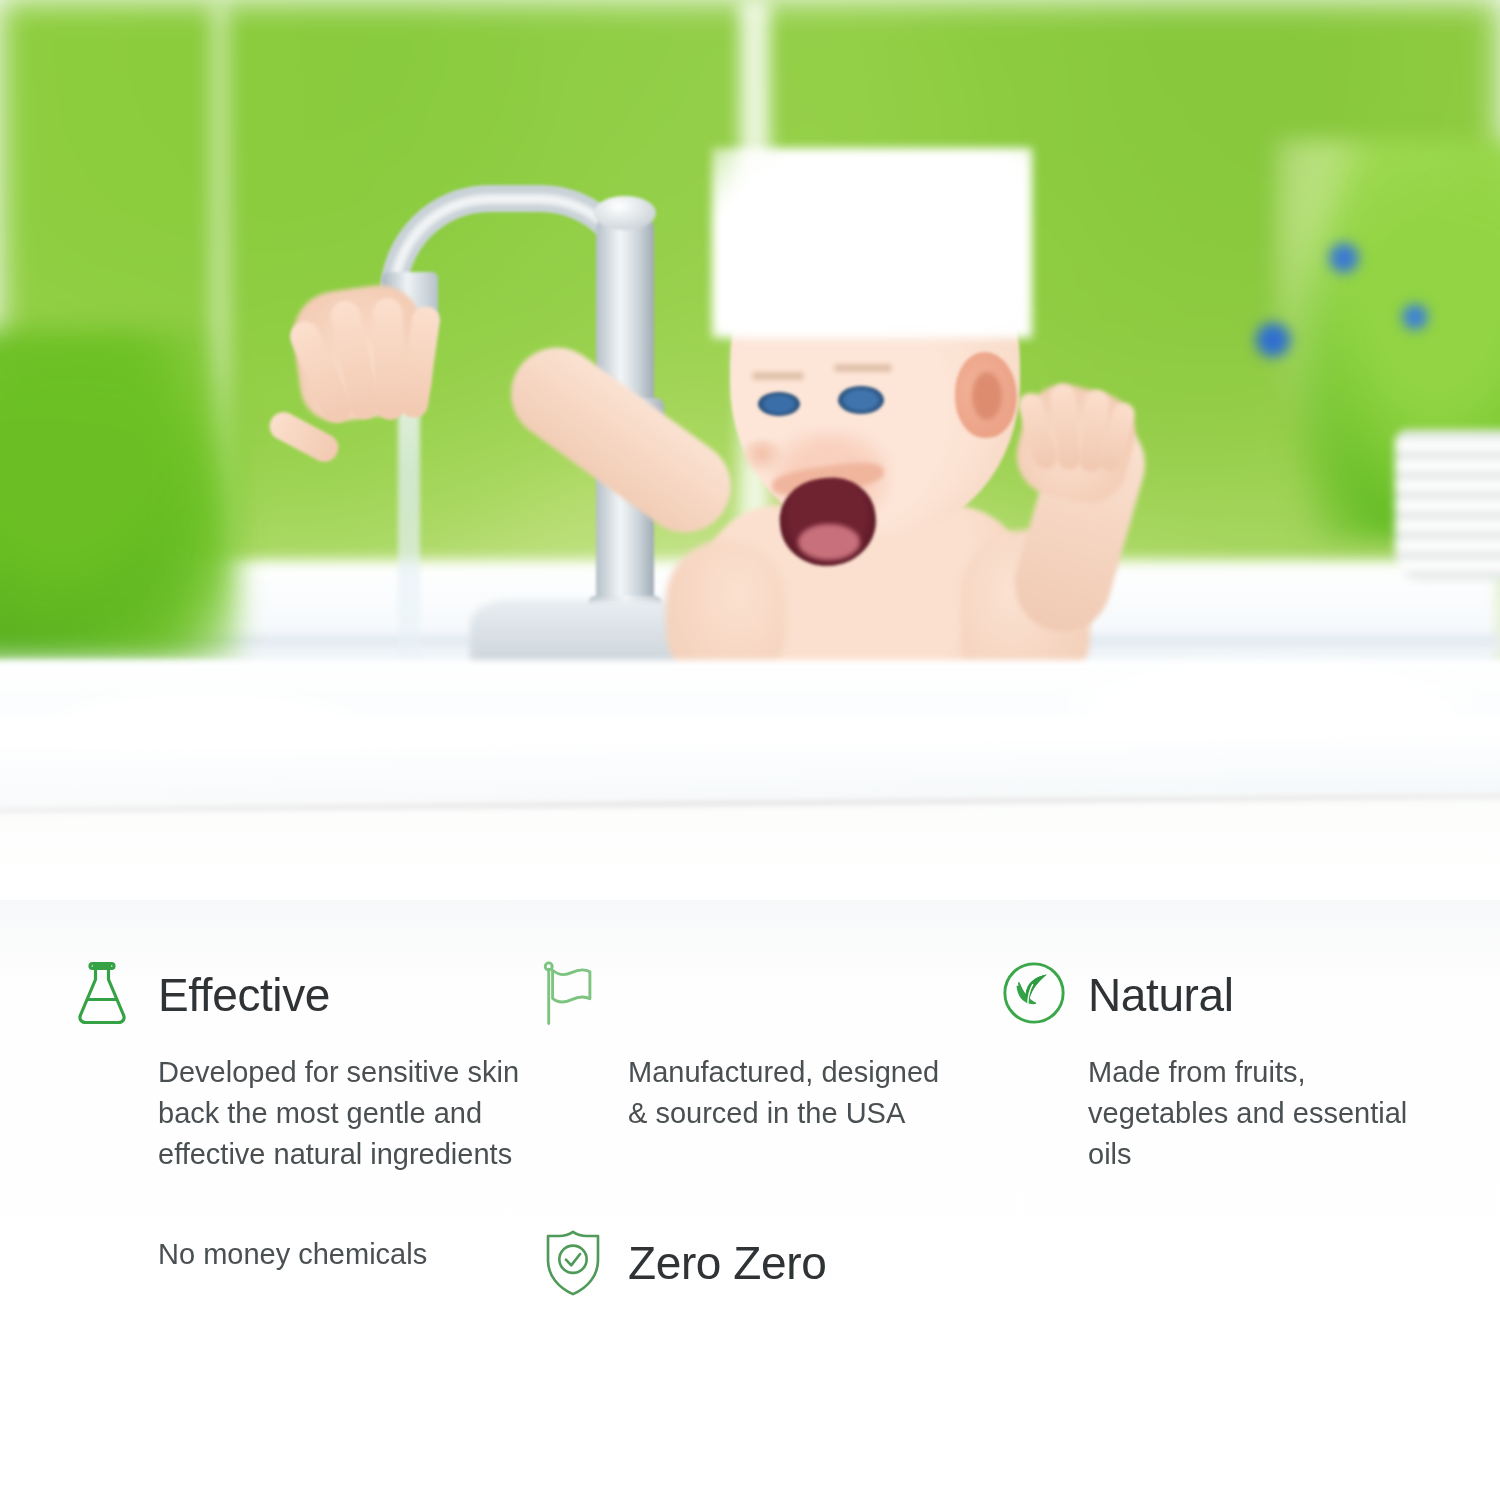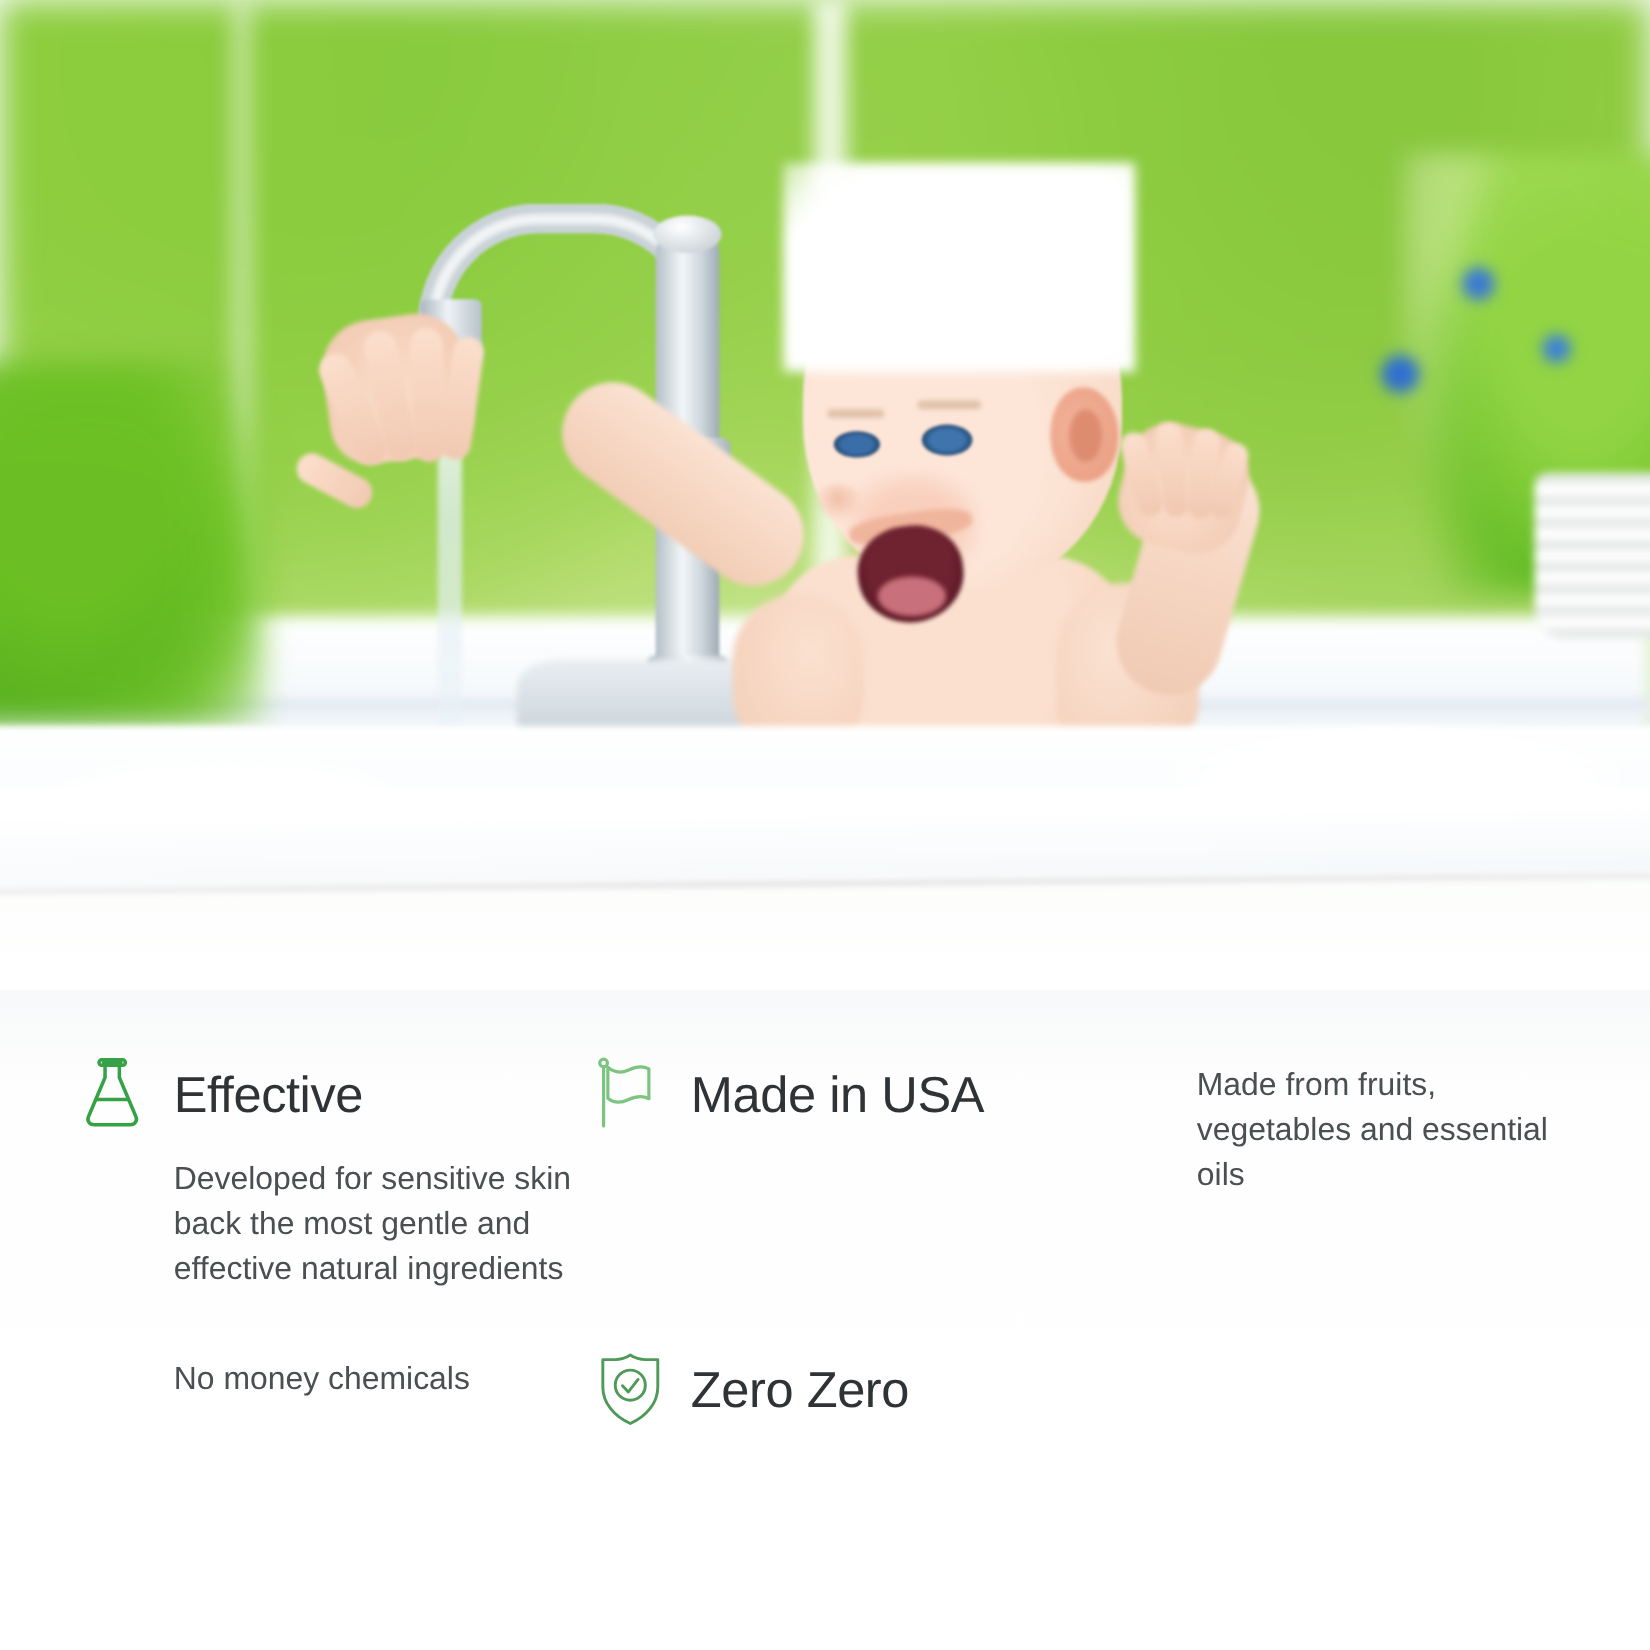--- a/index.html
+++ b/index.html
@@ -488,25 +488,37 @@
 
       <div class="cell">
         <div class="cell-head">
           <span class="icon">
             <svg viewBox="0 0 64 72" width="62" height="70" fill="none" stroke="#7cc47f" stroke-width="3" stroke-linejoin="round" stroke-linecap="round">
               <path d="M9 10.5v56"></path>
               <circle cx="9" cy="7.5" r="3.6"></circle>
               <path d="M13 11.5c6.5 5.5 13 5.5 19.5 2.5S45 9.5 51.5 13v28c-6.5-3.5-13-2-19.5 1S19.5 46 13 40.5V11.5z"></path>
             </svg>
           </span>
-          <span class="cell-title">Made in USA</span>
         </div>
+        <div class="cell-desc narrow">Manufactured, designed &amp; sourced in the USA</div>
       </div>
 
       <div class="cell">
+        <div class="cell-head">
+          <span class="icon">
+            <svg viewBox="0 0 70 70" width="68" height="68" fill="none">
+              <circle cx="35" cy="35" r="30" stroke="#3aa84a" stroke-width="3"></circle>
+              <path d="M48 16c-9 1.5-16 6-19.5 12.5-2.6 4.9-2.7 10.6-1.2 16.4.3 1.1 1.9 1.1 2.1-.1 1.4-8 5.6-16.4 12.3-22.9.6-.6 2.3-2.3 3.3-3.1 1-.8 2.4-2 3-2.8z" fill="#2d9b3f"></path>
+              <path d="M17 27.5c.5 7 3.2 12.6 7.8 15.9 3.4 2.5 7.6 3.4 11.7 3 .9-.1 1.1-1.2.3-1.6-5.4-2.7-10.3-7.6-13.5-13.9-.3-.6-1.1-2.3-1.6-3.4-.5-1.1-1.2-2.6-1.6-3.3-.5-.8-1.5-.3-1.5.6 0 .9.2 1.8.4 2.7z" fill="#34a246"></path>
+              <path d="M48 16c-9 1.5-16 6-19.5 12.5-2.6 4.9-2.7 10.6-1.2 16.4.3 1.1 1.9 1.1 2.1-.1 1.4-8 5.6-16.4 12.3-22.9.6-.6 2.3-2.3 3.3-3.1 1-.8 2.4-2 3-2.8z" fill="#2d9b3f"></path>
+              <path d="M28.6 46.2c.2-7.7 1.9-14.5 5.2-20.3" stroke="#ffffff" stroke-width="1.4"></path>
+            </svg>
+          </span>
+          <span class="cell-title">Natural</span>
+        </div>
         <div class="cell-desc">Made from fruits, vegetables and essential oils</div>
       </div>
 
       <div class="cell">
         <div class="cell-desc">No money chemicals</div>
       </div>
 
       <div class="cell">
         <div class="cell-head">
           <span class="icon">

